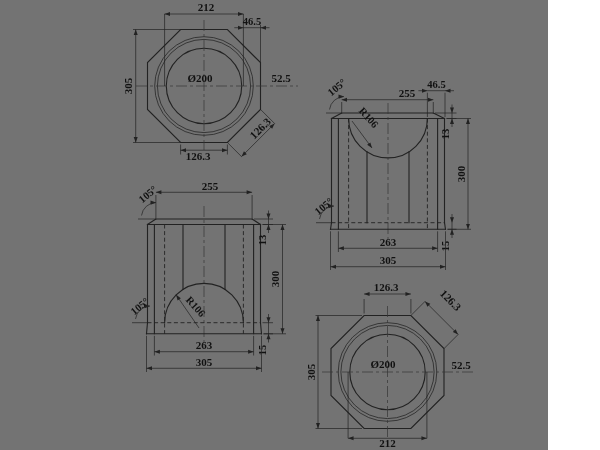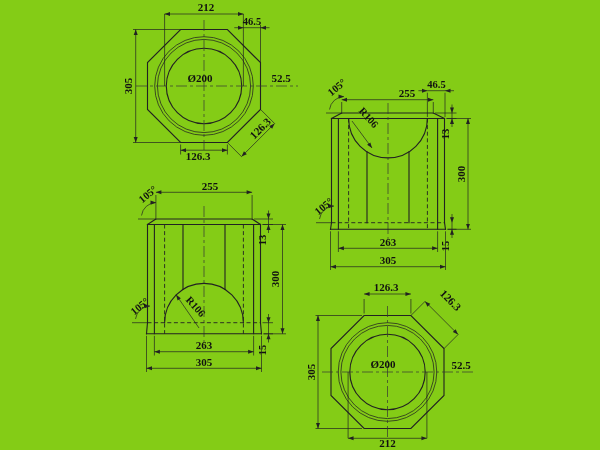--- a/index.html
+++ b/index.html
@@ -1,16 +1,16 @@
 <!DOCTYPE html>
 <html><head>
 <meta charset="utf-8">
 <style>
   html,body{margin:0;padding:0;background:#ffffff;}
-  .stage{width:600px;height:450px;background:#84cc16;position:relative;overflow:hidden;}
+  .stage{width:548px;height:450px;background:#737373;position:relative;overflow:hidden;}
   svg{display:block;}
   .ol{stroke:#222;stroke-width:1.1;fill:none;stroke-linecap:square;}
   .thin{stroke:#222;stroke-width:0.75;fill:none;}
   .dash{stroke:#222;stroke-width:0.9;fill:none;stroke-dasharray:4,2.6;}
   .cl{stroke:#333;stroke-width:0.7;fill:none;stroke-dasharray:11,3,3,3;}
   .dim{stroke:#222;stroke-width:0.7;fill:none;}
   text{font-family:"Liberation Serif","DejaVu Serif",serif;font-size:11px;font-weight:bold;fill:#111;}
   .sm{font-size:10.5px;}
 </style>
 </head>

